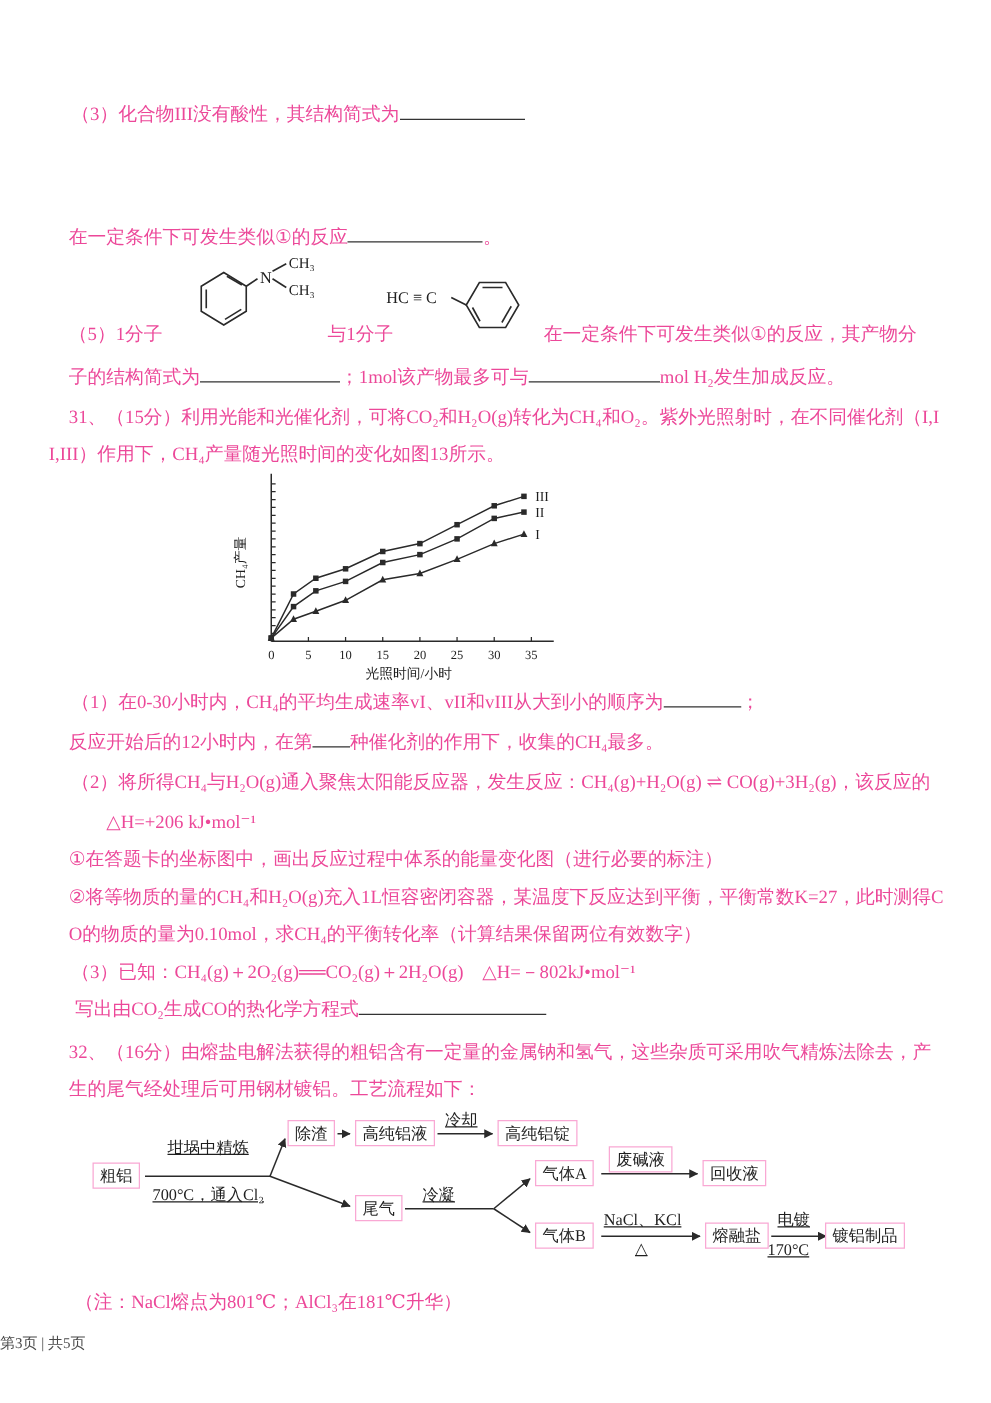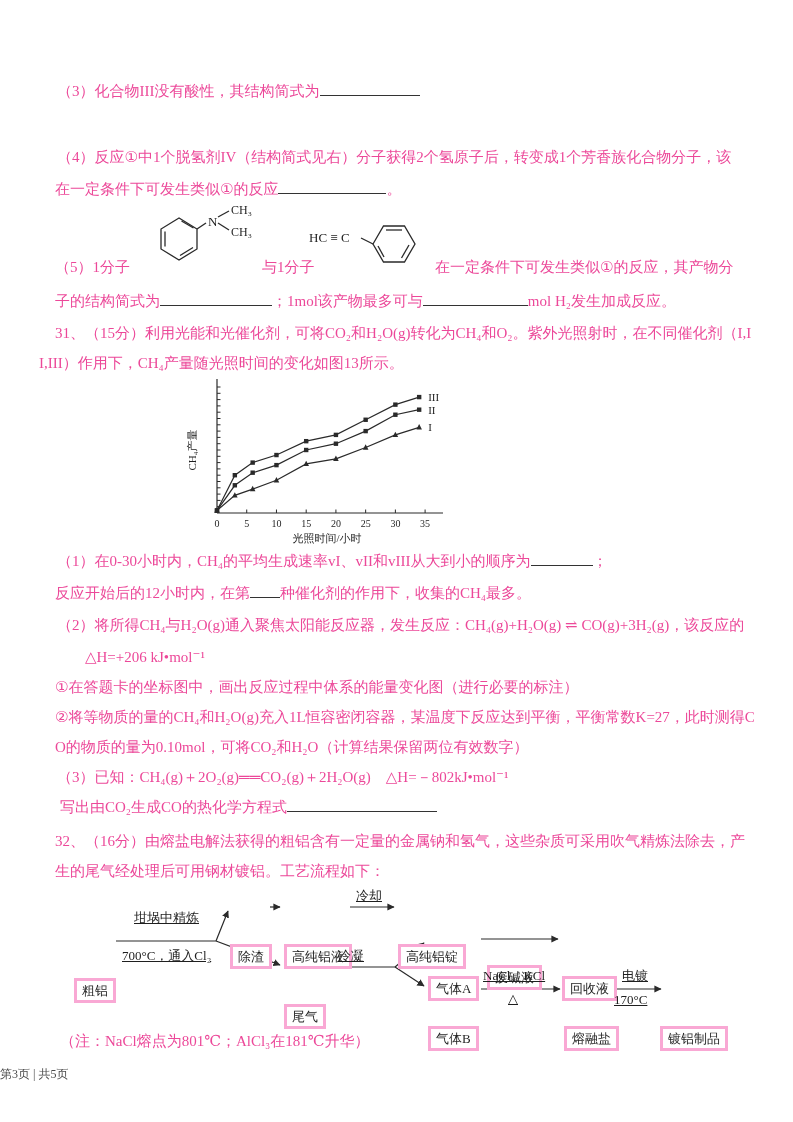--- a/index.html
+++ b/index.html
@@ -11,38 +11,35 @@
   }
   .page { position:relative; width:793px; height:1122px; overflow:hidden; background:#fff; }
   .line { position:absolute; font-size:15px; white-space:nowrap; color:#ec4899; }
   .blank { display:inline-block; border-bottom:1px solid #333; height:14px; vertical-align:baseline; }
   .structs { position:absolute; }
   .structs .line { font-size:15px; }
   svg text { font-family:"Liberation Serif","DejaVu Serif","DejaVu Sans",serif; fill:#1f1f1f; }
   .chart-wrap { position:absolute; }
   .flow { position:absolute; font-size:13px; }
   .fbox {
-    position:absolute; border:3px solid #f9a8d4; background:#fff;
-    font-size:13px; padding:2px 5px; white-space:nowrap; line-height:15px; color:#1f1f1f;margin-top:48px;
+    position:absolute; border:1px solid #f9a8d4; background:#fff;
+    font-size:13px; padding:2px 5px; white-space:nowrap; line-height:15px; color:#1f1f1f;
   }
   .flabel { position:absolute; font-size:13px; white-space:nowrap; line-height:15px; color:#1f1f1f;text-decoration:underline; }
   .footer { position:absolute; width:100%; text-align:left; font-size:12px; color:#4a4a4a; }
 </style>
 </head>
 <body>
 
 <div class="page">
 
   <div class="line" style="left:57px;top:82px">
     <span>（3）化合物III没有酸性，其结构简式为</span><span class="blank" style="width:100px"></span>
   </div>
 
-  <div class="line" style="left:57px;top:148px">
-    <span>（4）反应①中1个脱氢剂IV（结构简式见右）分子获得2个氢原子后，转变成1个芳香族化合物分子，该</span>
-  </div>
   <div class="line" style="left:55px;top:180px">
     <span>在一定条件下可发生类似①的反应</span><span class="blank" style="width:108px"></span><span>。</span>
   </div>
 
   <div class="structs" style="left:55px;top:200px;width:700px;height:80px">
     <span class="line" style="left:0;top:58px">（5）1分子</span>
 
     <svg width="132" height="72" viewBox="0 0 132 72" style="position:absolute;left:90px;top:2px">
       <g stroke="#2a2a2a" stroke-width="1.3" fill="none">
         <polygon points="34,16 16,27 16,47 34,58 52,47 52,27"></polygon>
@@ -176,21 +173,21 @@
   <div class="line" style="left:85px;top:648px">
     <span>△H=+206 kJ•mol⁻¹</span>
   </div>
   <div class="line" style="left:55px;top:678px">
     <span>①在答题卡的坐标图中，画出反应过程中体系的能量变化图（进行必要的标注）</span>
   </div>
   <div class="line" style="left:55px;top:708px">
     <span>②将等物质的量的CH₄和H₂O(g)充入1L恒容密闭容器，某温度下反应达到平衡，平衡常数K=27，此时测得C</span>
   </div>
   <div class="line" style="left:55px;top:738px">
-    <span>O的物质的量为0.10mol，可将CO₂和H₂O（计算结果保留两位有效数字）</span>
+    <span>O的物质的量为0.10mol，求CH₄的平衡转化率（计算结果保留两位有效数字）</span>
   </div>
 
   <div class="line" style="left:57px;top:768px">
     <span>（3）已知：CH₄(g)＋2O₂(g)══CO₂(g)＋2H₂O(g)　△H=－802kJ•mol⁻¹</span>
   </div>
   <div class="line" style="left:60px;top:798px">
     <span>写出由CO₂生成CO的热化学方程式</span><span class="blank" style="width:150px"></span>
   </div>
 
   <div class="line" style="left:55px;top:832px">

